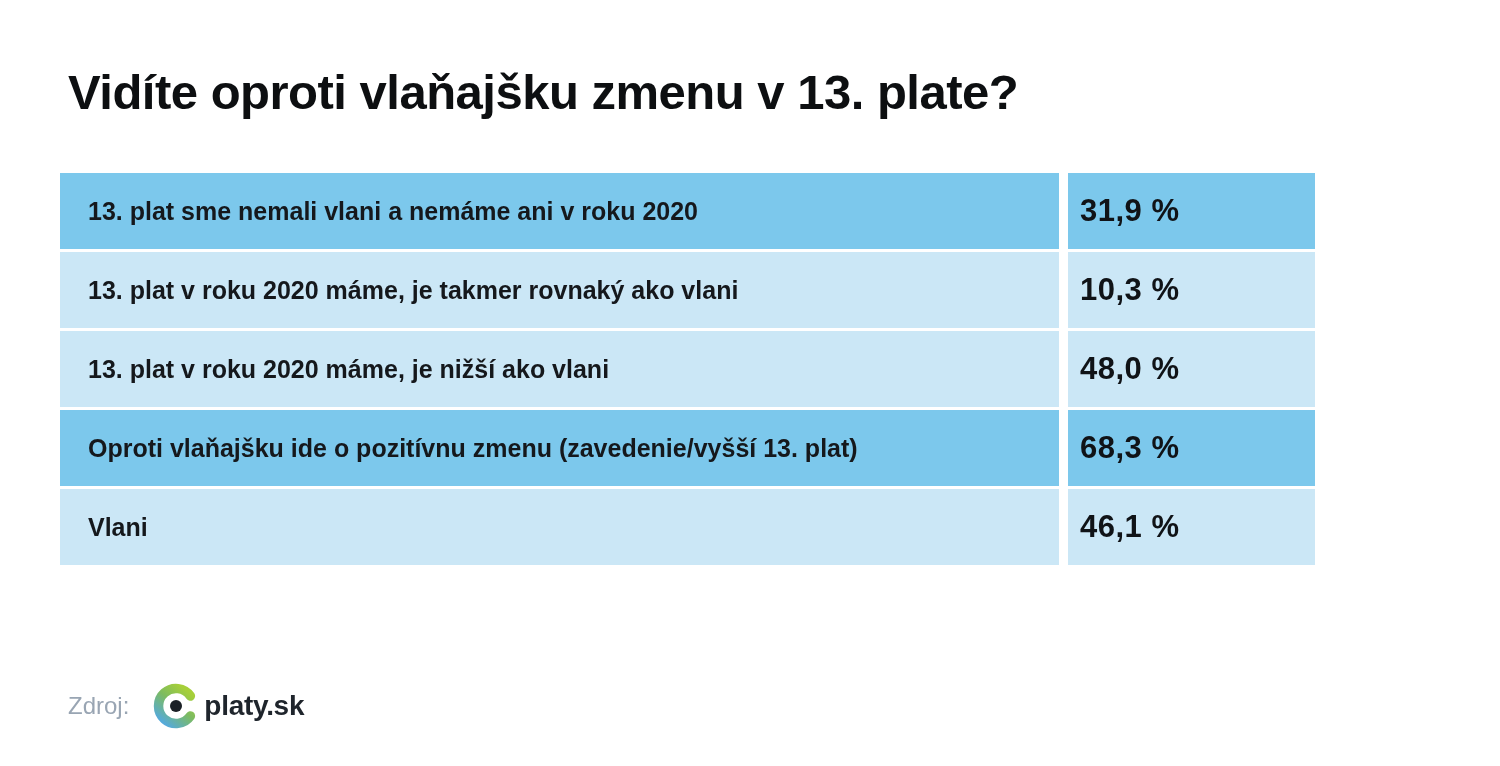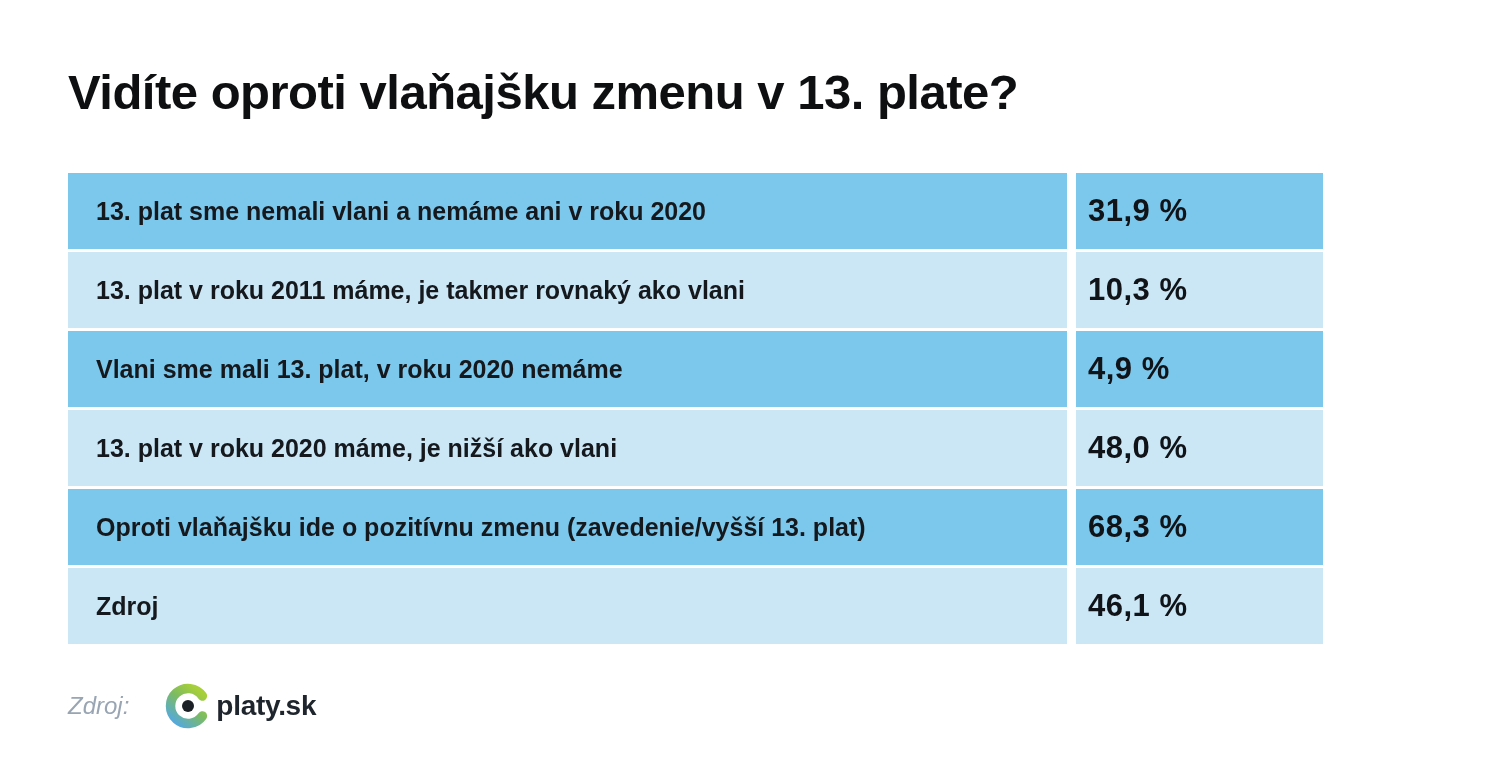--- a/index.html
+++ b/index.html
@@ -19,21 +19,21 @@
     left: 68px;
     top: 64px;
     font-size: 49px;
     font-weight: 800;
     letter-spacing: -0.5px;
     color: #0d0f11;
   }
 
   .results-table {
     position: absolute;
-    left: 68px;
+    left: 60px;
     top: 173px;
     width: 1255px;
     display: flex;
     flex-direction: column;
     gap: 3px;
   }
 
   .row {
     display: flex;
     gap: 9px;
@@ -70,22 +70,21 @@
     position: absolute;
     left: 68px;
     top: 681px;
     display: flex;
     align-items: center;
   }
 
   .source-label {
     font-size: 24px;
     color: #99a5b3;
-    margin-right: 34px;
-    font-style: italic;
+    margin-right: 22px;
   }
 
   .logo {
     display: flex;
     align-items: center;
   }
 
   .logo svg { display: block; }
 
   .brand {
@@ -104,41 +103,37 @@
   <h1 class="page-title">Vidíte oproti vlaňajšku zmenu v 13. plate?</h1>
 
   <div class="results-table">
 
     <div class="row dark">
       <div class="cell label">13. plat sme nemali vlani a nemáme ani v roku 2020</div>
       <div class="cell value">31,9 %</div>
     </div>
 
     <div class="row light">
-      <div class="cell label">13. plat v roku 2011 máme, je takmer rovnaký ako vlani</div>
+      <div class="cell label">13. plat v roku 2020 máme, je takmer rovnaký ako vlani</div>
       <div class="cell value">10,3 %</div>
     </div>
 
-    <div class="row dark">
-      <div class="cell label">Vlani sme mali 13. plat, v roku 2020 nemáme</div>
-      <div class="cell value">4,9 %</div>
-    </div>
 
     <div class="row light">
       <div class="cell label">13. plat v roku 2020 máme, je nižší ako vlani</div>
       <div class="cell value">48,0 %</div>
     </div>
 
     <div class="row dark">
       <div class="cell label">Oproti vlaňajšku ide o pozitívnu zmenu (zavedenie/vyšší 13. plat)</div>
       <div class="cell value">68,3 %</div>
     </div>
 
     <div class="row light">
-      <div class="cell label">Zdroj</div>
+      <div class="cell label">Vlani</div>
       <div class="cell value">46,1 %</div>
     </div>
 
   </div>
 
   <div class="footer">
     <span class="source-label">Zdroj:</span>
     <span class="logo">
       <svg width="50" height="50" viewBox="0 0 50 50">
         <defs>

